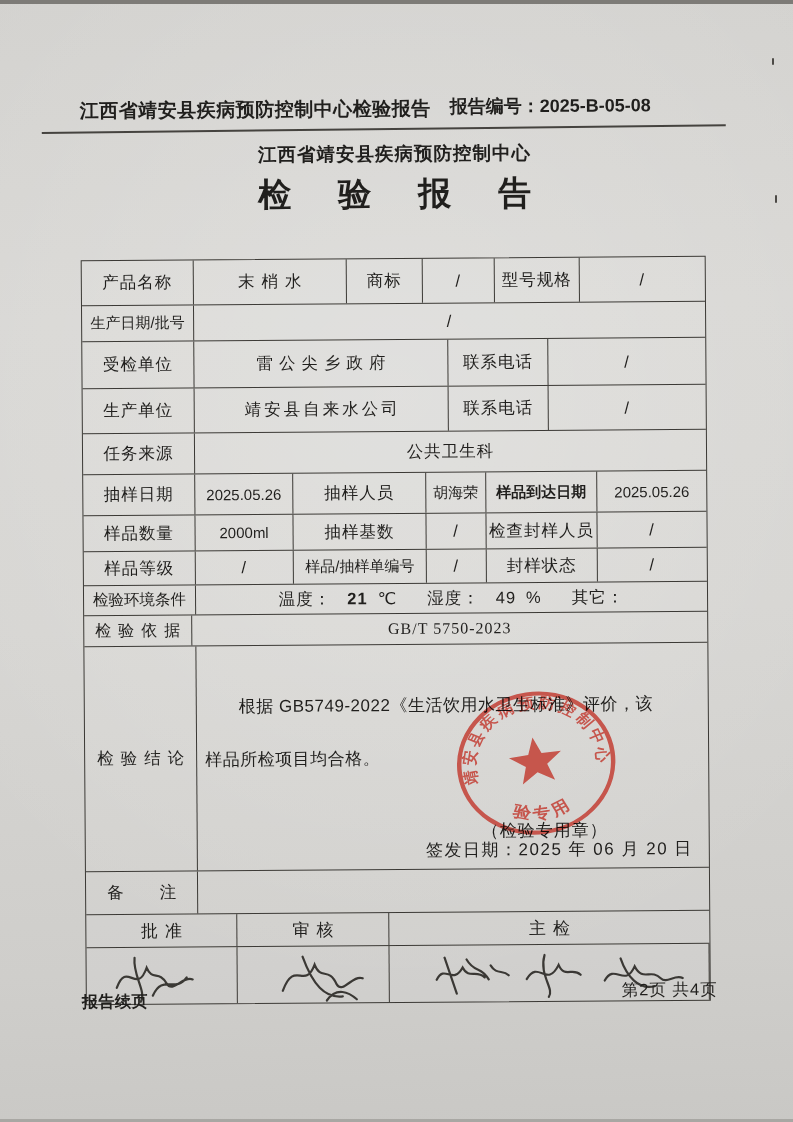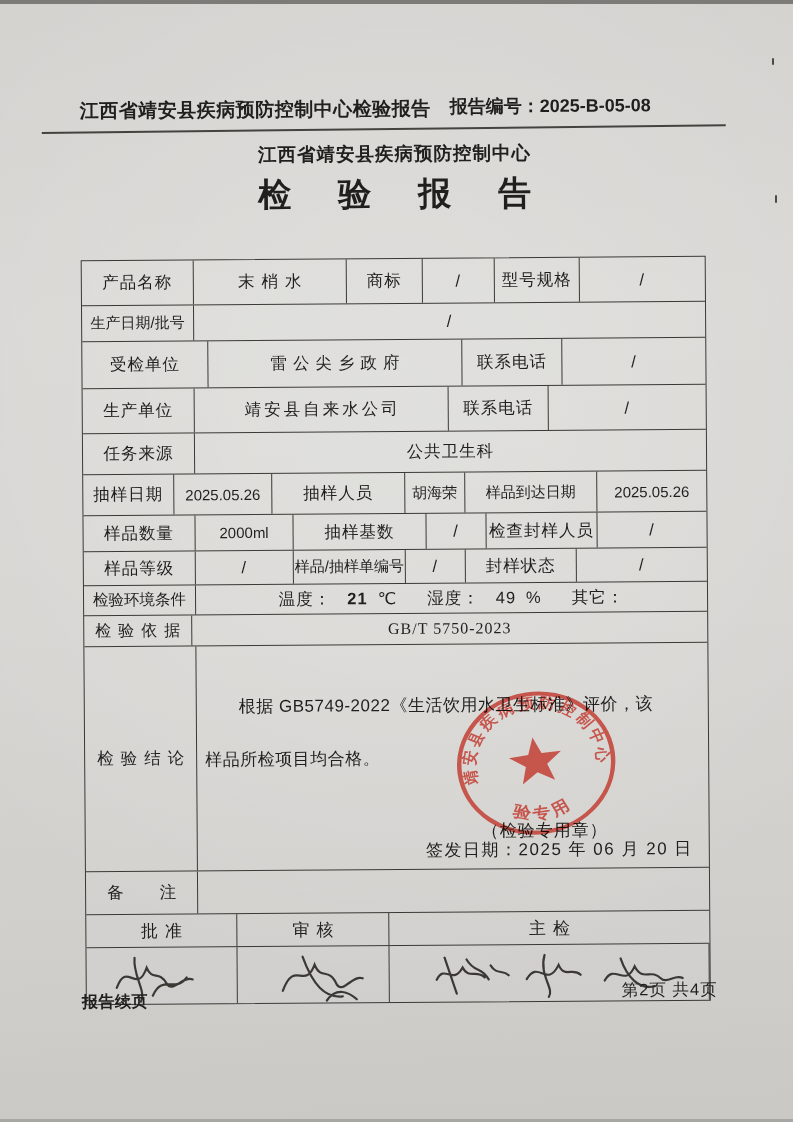--- a/index.html
+++ b/index.html
@@ -86,60 +86,60 @@
       <div class="td" style="width:85px;">型号规格</div>
       <div class="td grow">/</div>
     </div>
 
     <div class="tr" style="height:35px;">
       <div class="td sm" style="width:112px;">生产日期/批号</div>
       <div class="td grow">/</div>
     </div>
 
     <div class="tr" style="height:46px;">
-      <div class="td" style="width:126px;font-family:Liberation Mono, monospace;">受检单位</div>
+      <div class="td" style="width:112px;font-family:Liberation Mono, monospace;">受检单位</div>
       <div class="td ls-val" style="width:254px;">雷公尖乡政府</div>
       <div class="td" style="width:100px;">联系电话</div>
       <div class="td grow">/</div>
     </div>
 
     <div class="tr" style="height:44px;">
       <div class="td" style="width:112px;">生产单位</div>
       <div class="td ls-val2" style="width:254px;">靖安县自来水公司</div>
       <div class="td" style="width:100px;">联系电话</div>
       <div class="td grow">/</div>
     </div>
 
     <div class="tr" style="height:40px;">
       <div class="td" style="width:112px;">任务来源</div>
       <div class="td grow">公共卫生科</div>
     </div>
 
     <div class="tr" style="height:40px;">
-      <div class="td" style="width:91px;">抽样日期</div>
+      <div class="td" style="width:112px;">抽样日期</div>
       <div class="td sm" style="width:98px;">2025.05.26</div>
       <div class="td" style="width:133px;">抽样人员</div>
       <div class="td sm" style="width:60px;">胡海荣</div>
-      <div class="td sm" style="width:132px;">样品到达日期</div>
+      <div class="td sm" style="width:111px;font-weight:bold;">样品到达日期</div>
       <div class="td sm grow">2025.05.26</div>
     </div>
 
     <div class="tr" style="height:35px;">
       <div class="td" style="width:112px;">样品数量</div>
       <div class="td sm" style="width:98px;">2000ml</div>
       <div class="td" style="width:133px;">抽样基数</div>
       <div class="td" style="width:60px;">/</div>
       <div class="td" style="width:111px;text-align:right;">检查封样人员</div>
       <div class="td grow">/</div>
     </div>
 
     <div class="tr" style="height:33px;">
       <div class="td" style="width:112px;">样品等级</div>
       <div class="td" style="width:98px;">/</div>
-      <div class="td sm" style="width:112px;">样品/抽样单编号</div>
+      <div class="td sm" style="width:133px;">样品/抽样单编号</div>
       <div class="td" style="width:60px;">/</div>
       <div class="td" style="width:111px;">封样状态</div>
       <div class="td grow">/</div>
     </div>
 
     <div class="tr" style="height:29px;">
       <div class="td sm" style="width:112px;font-size:15.5px;">检验环境条件</div>
       <div class="td grow env-cell">
         <span class="env-group">
             <span>温度：</span>

